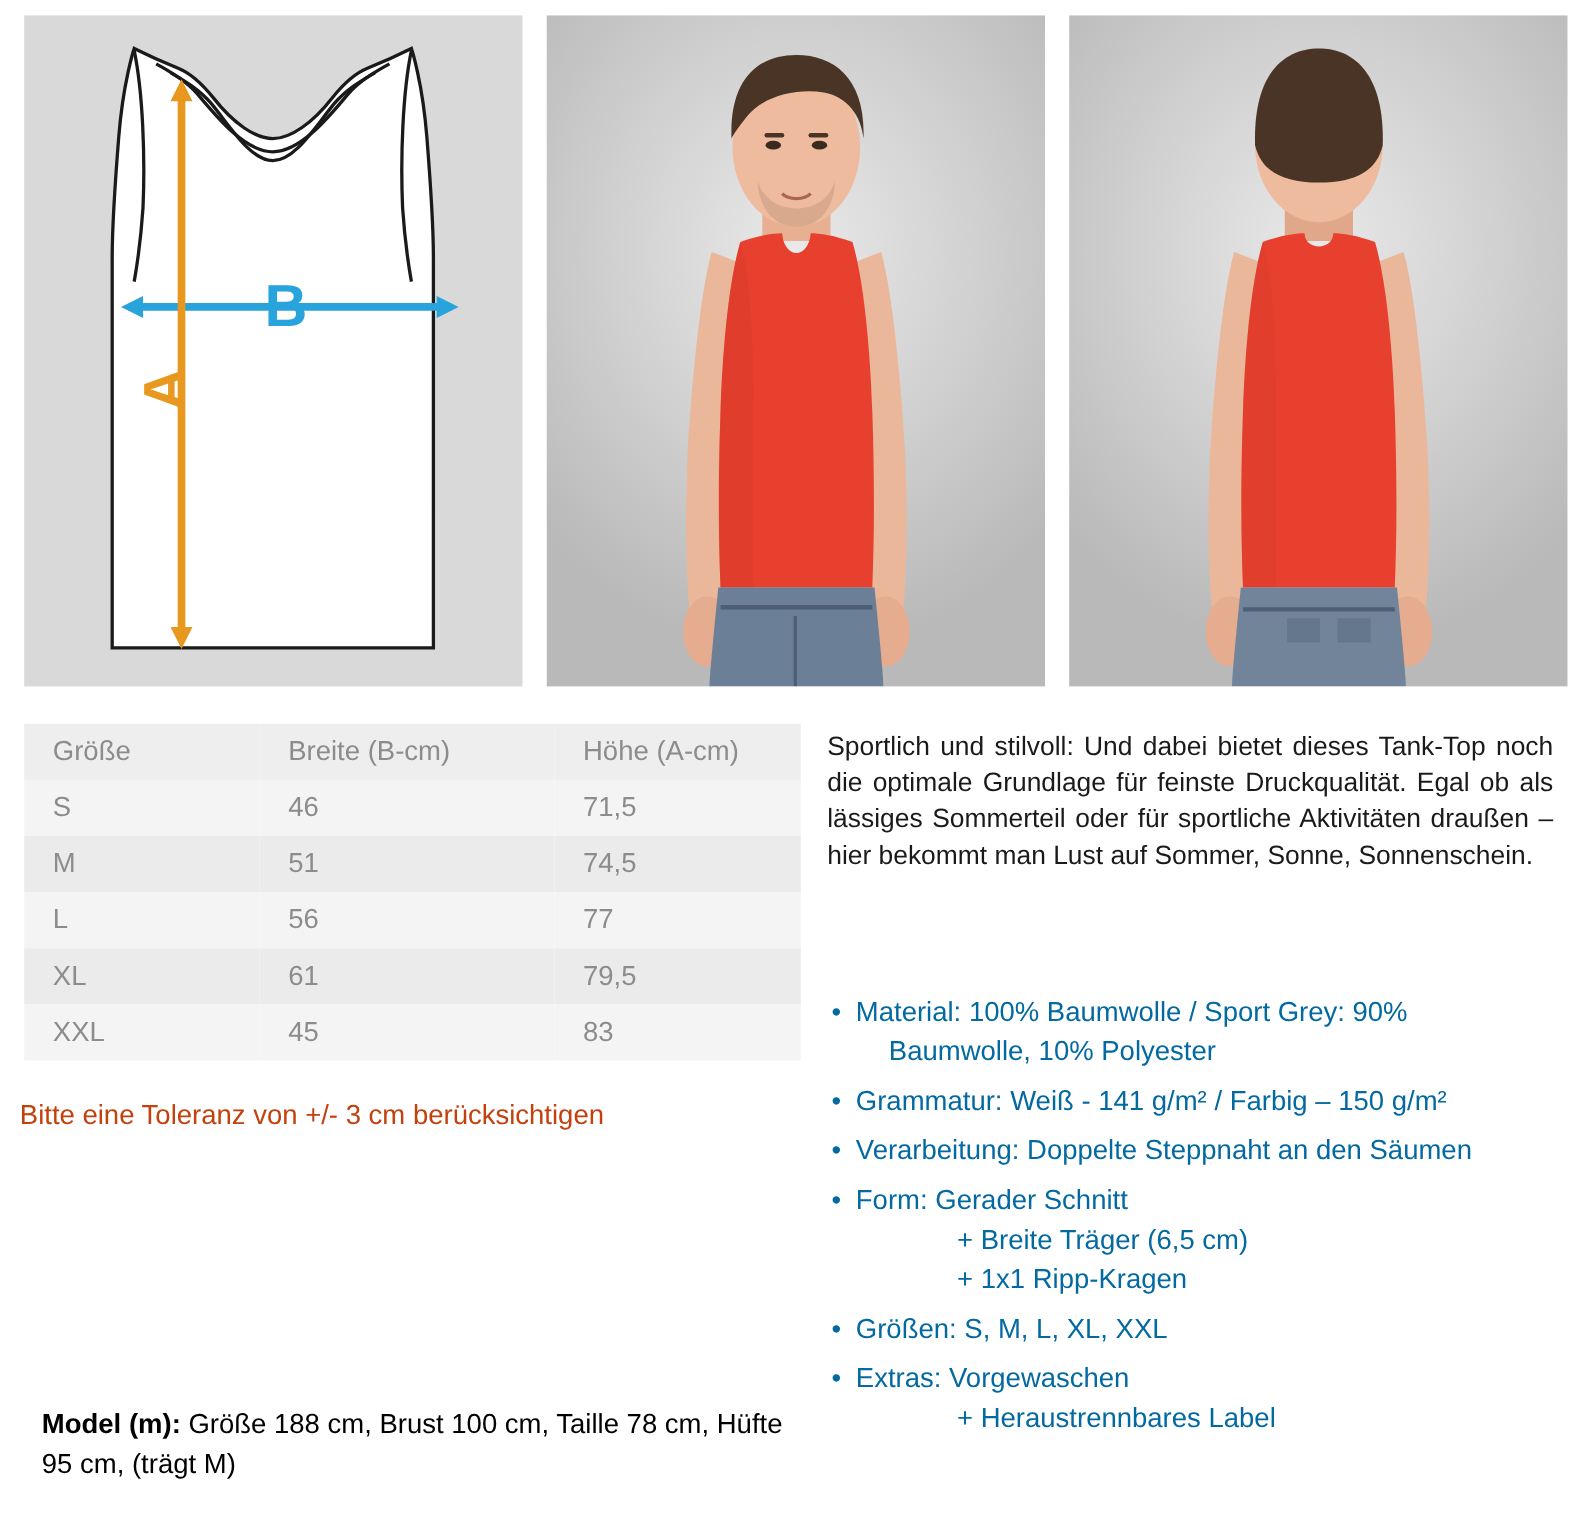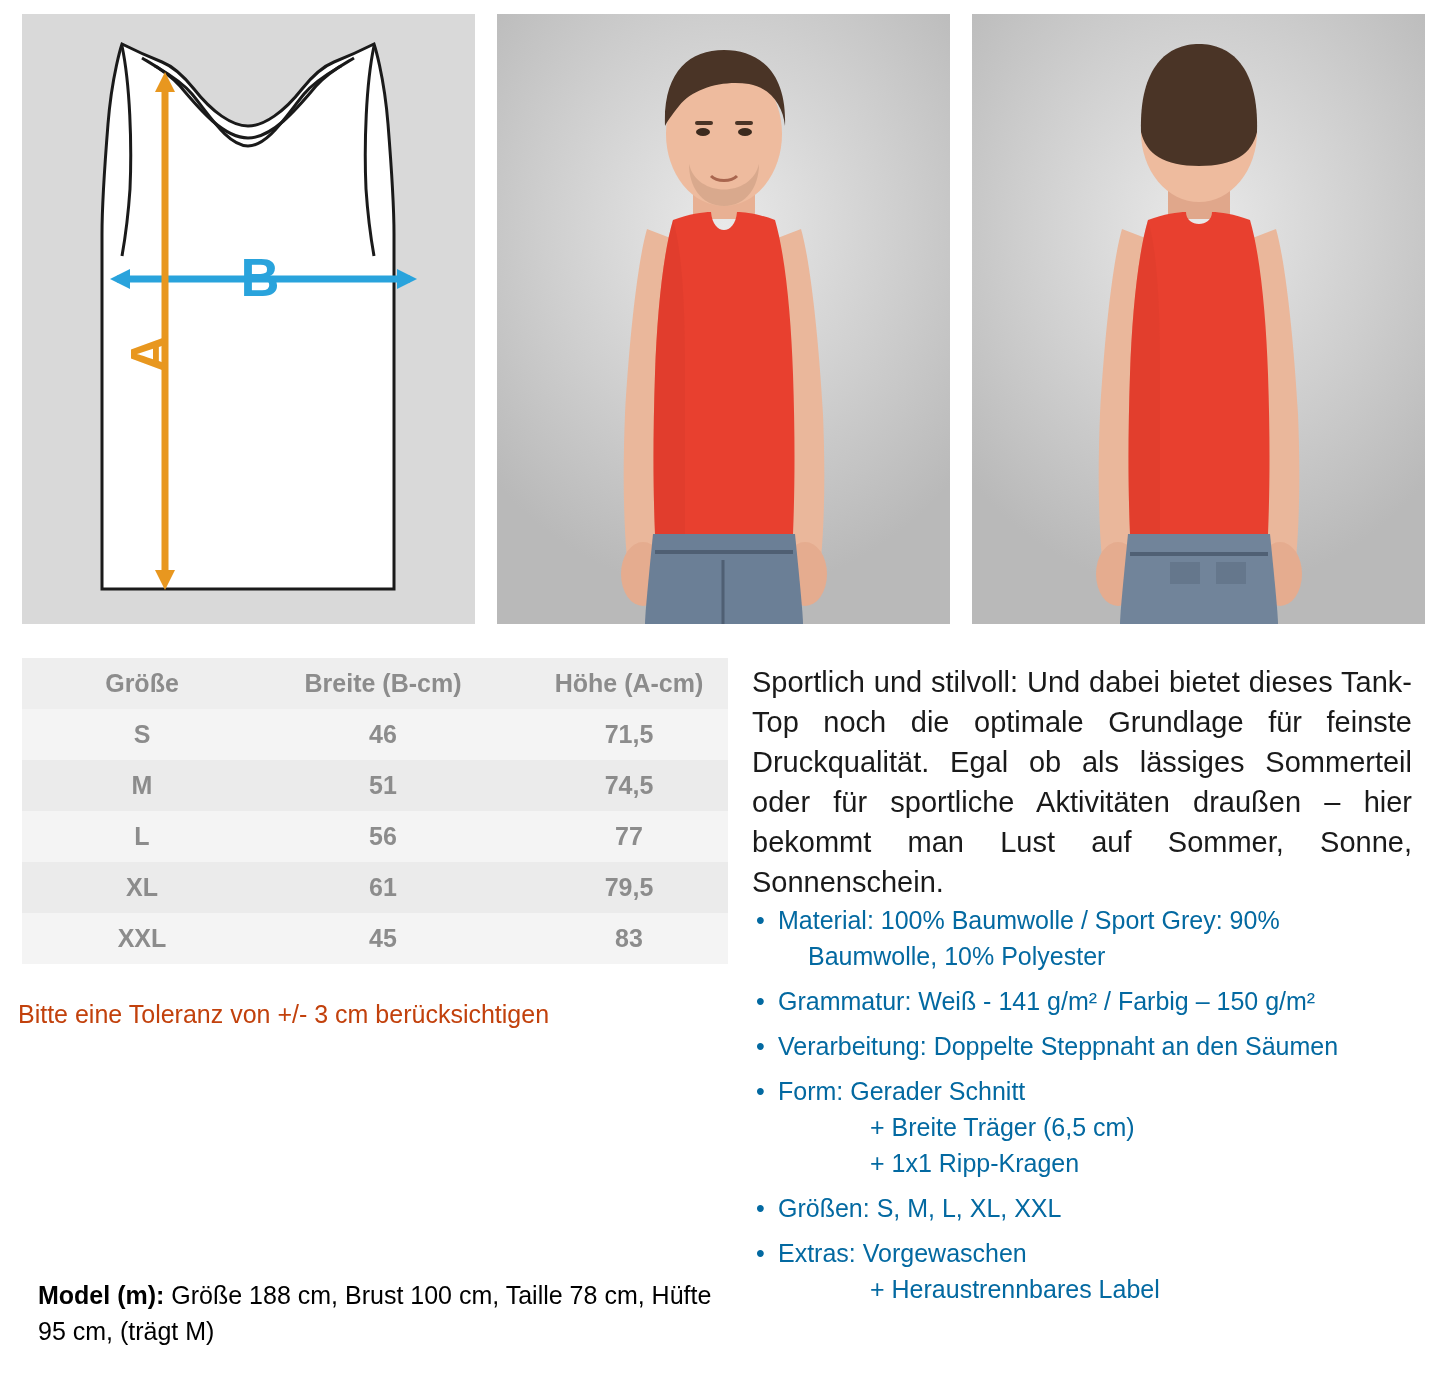--- a/index.html
+++ b/index.html
@@ -50,23 +50,23 @@
     top: 658px; left: 22px;
     width: 706px;
   }
   table.size-table {
     width: 706px;
     border-collapse: collapse;
     font-size: 25px;
     color: #8c8c8c;
   }
   table.size-table th, table.size-table td {
-    text-align: center;
+    text-align: left;
     padding: 11px 0 11px 26px;
-    font-weight: bold;
+    font-weight: normal;
   }
   table.size-table th { color: #8c8c8c; }
   table.size-table tr.r-head { background: #eeeeee; }
   table.size-table tr.r-odd  { background: #f4f4f4; }
   table.size-table tr.r-even { background: #ebebeb; }
   table.size-table col.c1 { width: 214px; }
   table.size-table col.c2 { width: 268px; }
   table.size-table col.c3 { width: 224px; }
 
   .tolerance {
@@ -85,21 +85,21 @@
     color: #000000;
     line-height: 1.42;
   }
   .model-line b { font-weight: bold; }
 
   
   .desc {
     position: absolute;
     top: 662px; left: 752px;
     width: 660px;
-    font-size: 29px;
+    font-size: 24px;
     line-height: 1.38;
     color: #1a1a1a;
     text-align: justify;
   }
   .bullets {
     position: absolute;
     top: 902px; left: 752px;
     width: 672px;
     font-size: 25px;
     line-height: 1.44;

